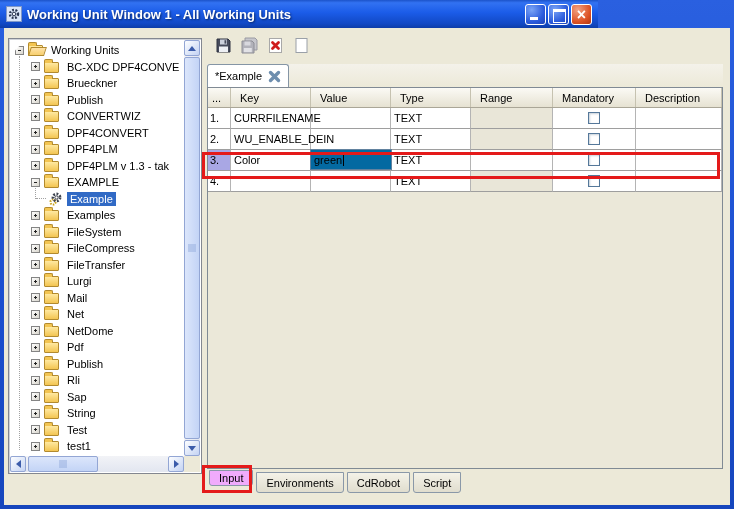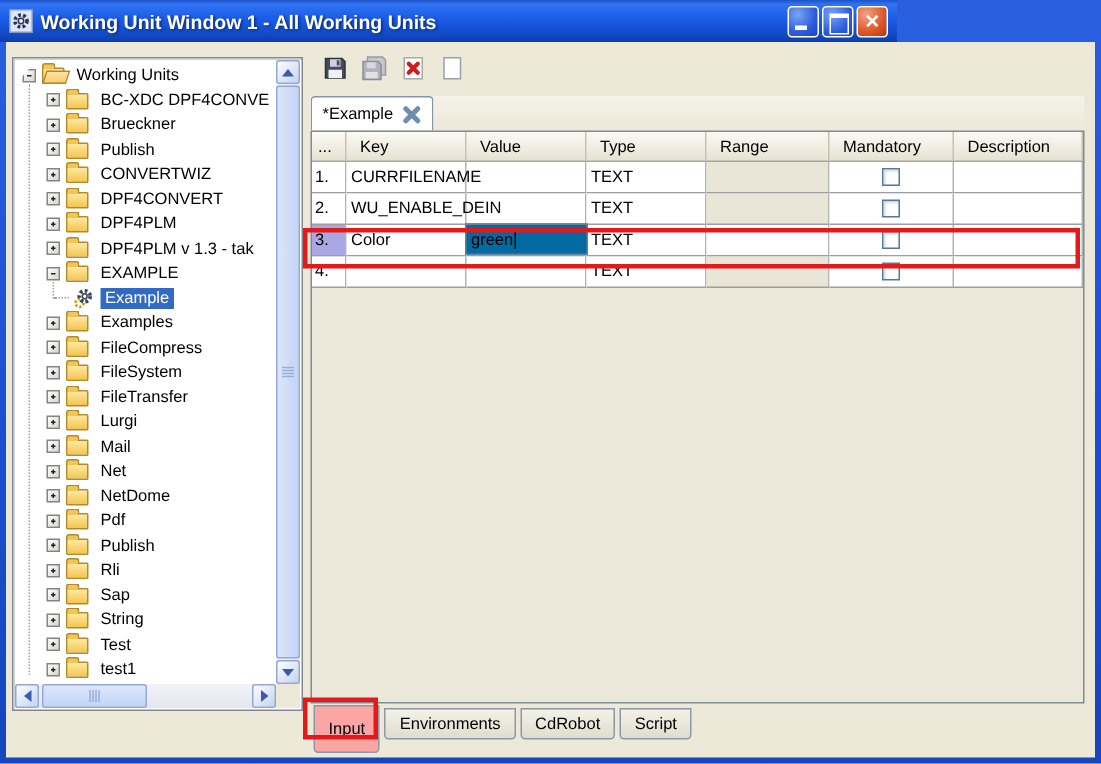--- a/index.html
+++ b/index.html
@@ -101,21 +101,21 @@
   .cb { width:12px; height:12px; background:#fff; border:1px solid #55789a; box-shadow:inset 1px 1px 2px rgba(70,100,130,.3); }
   .editor { position:absolute; left:-1px; top:-1px; right:-2px; bottom:0; border:1px solid #62829f; background:#0369a1;
     display:flex; align-items:center; padding-left:3px; z-index:2; }
   .caret { width:1px; height:12px; background:#000; margin-left:1px; }
   .tbfill { flex:1; background:#ebe8d9; }
 
   
   .bottomtabs { position:absolute; left:205px; top:444px; display:flex; gap:3px; align-items:flex-start; }
   .btab { height:21px; padding:0 9px; font-size:11px; display:flex; align-items:center;
     background:linear-gradient(180deg,#f4f2e8,#e0ddce); border:1px solid #8a98a8; border-radius:0 0 3px 3px; }
-  .btab.active { background:#fca5a5; height:32px; margin-top:-2px; }
+  .btab.active { background:#f0abfc; height:16px; margin-top:-2px; }
 
   
   .anno { position:absolute; border:3px solid #e41a1a; z-index:50; pointer-events:none; }
   .anno-row { left:198px; top:124px; width:518px; height:27px; }
   .anno-tab { left:198px; top:437px; width:50px; height:28px; }
 </style>
 </head>
 <body>
 
 <div class="window">
@@ -196,26 +196,26 @@
             <span class="tl">Example</span>
           </div>
         <div class="ti d1">
             <span class="exp p"></span>
             <span class="fold"></span>
             <span class="tl">Examples</span>
           </div>
         <div class="ti d1">
             <span class="exp p"></span>
             <span class="fold"></span>
+            <span class="tl">FileSystem</span>
+          </div>
+        <div class="ti d1">
+            <span class="exp p"></span>
+            <span class="fold"></span>
             <span class="tl">FileCompress</span>
-          </div>
-        <div class="ti d1">
-            <span class="exp p"></span>
-            <span class="fold"></span>
-            <span class="tl">FileSystem</span>
           </div>
         <div class="ti d1">
             <span class="exp p"></span>
             <span class="fold"></span>
             <span class="tl">FileTransfer</span>
           </div>
         <div class="ti d1">
             <span class="exp p"></span>
             <span class="fold"></span>
             <span class="tl">Lurgi</span>

